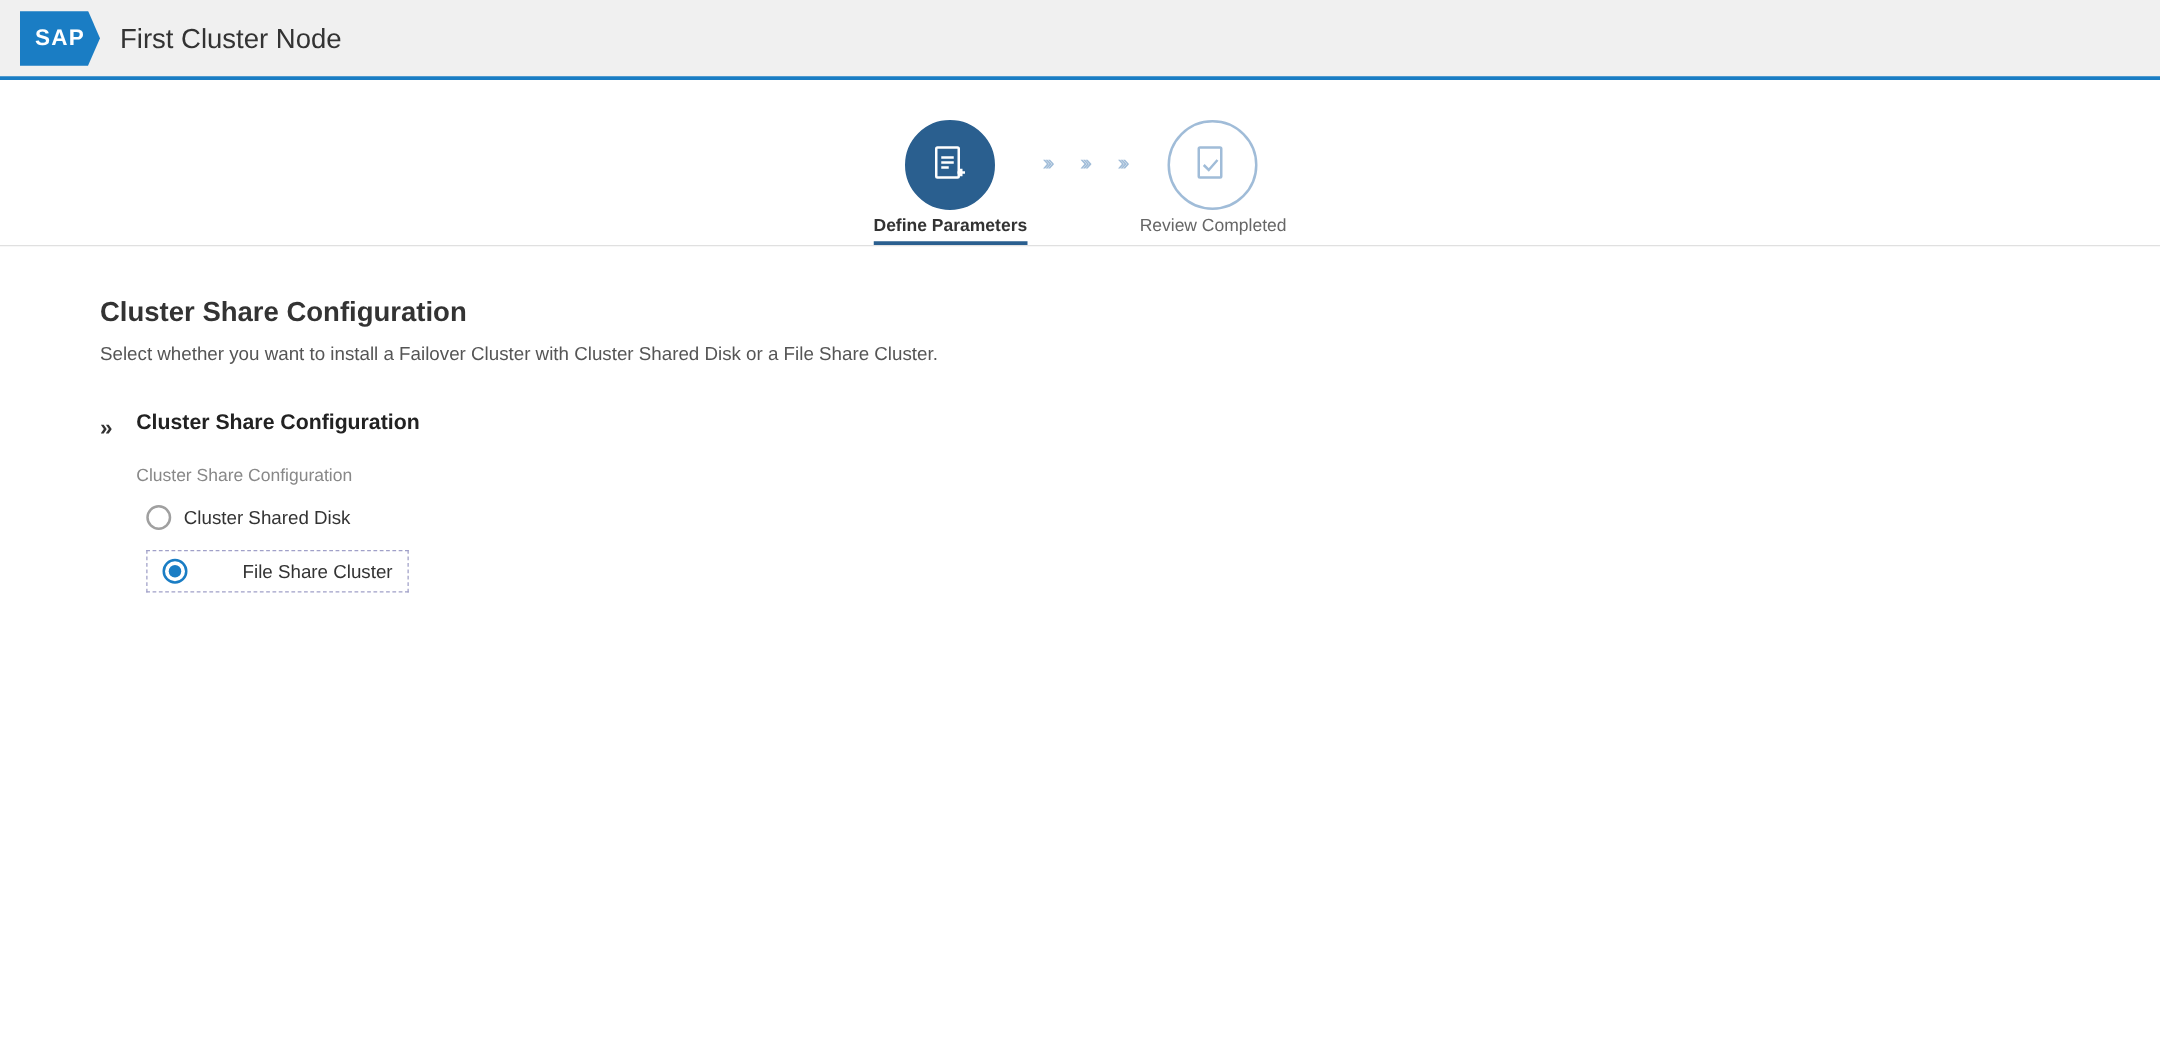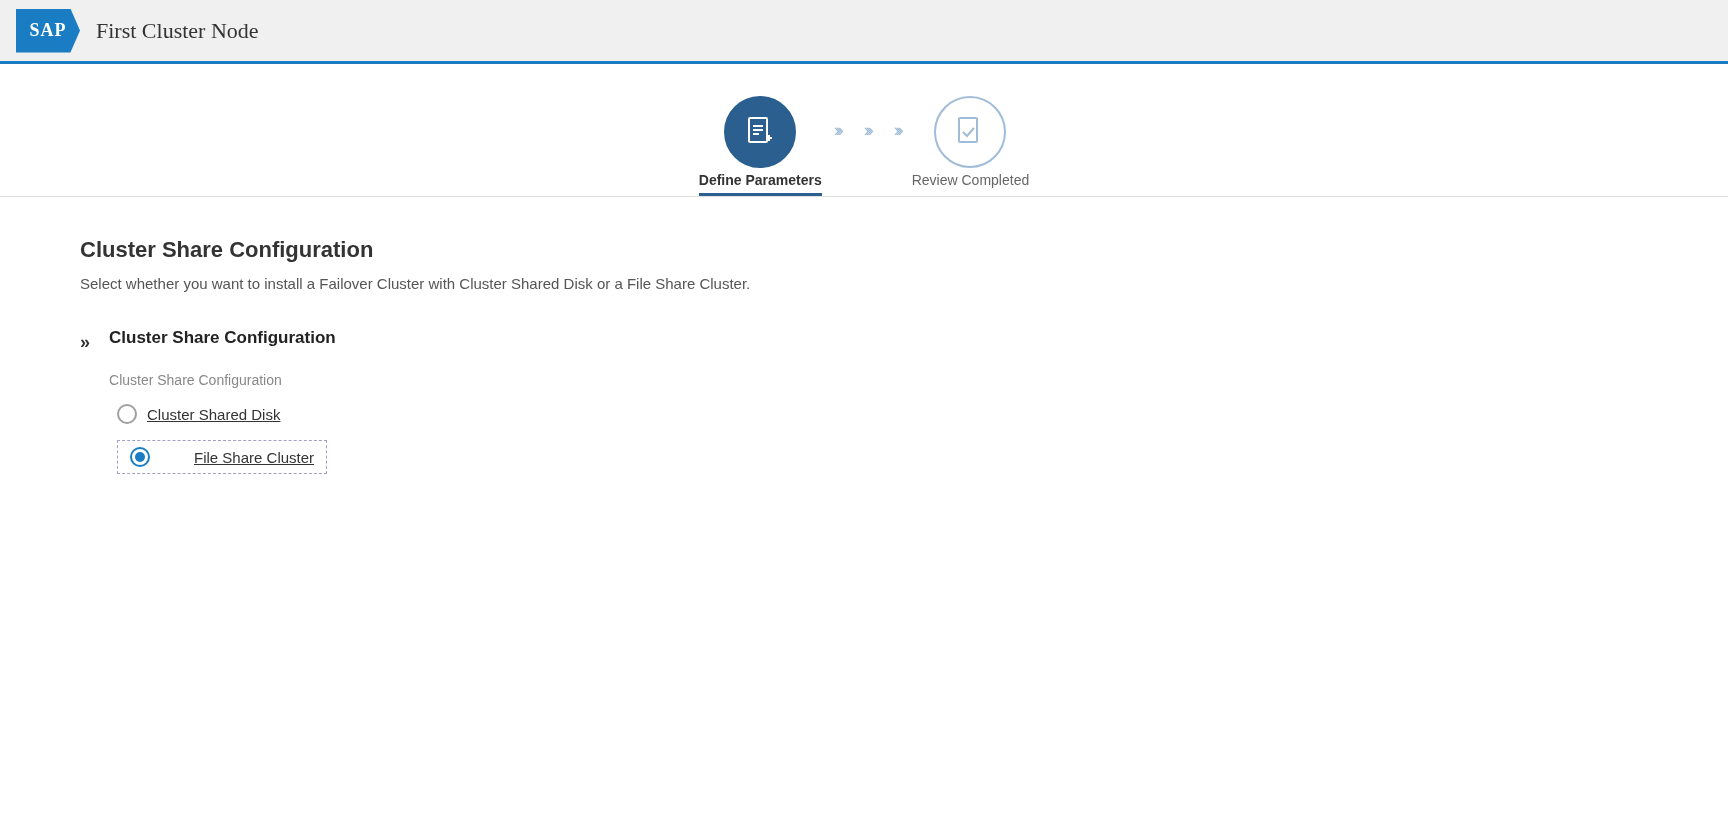--- a/index.html
+++ b/index.html
@@ -7,21 +7,20 @@
 
     
     .header {
       display: flex;
       align-items: center;
       background: #f0f0f0;
       border-bottom: 3px solid #1a7dc4;
       height: 64px;
       padding: 0 16px;
       gap: 16px;
-      font-family: Liberation Serif, serif;
     }
     .sap-logo {
       display: flex;
       align-items: center;
       justify-content: center;
       width: 64px;
       height: 44px;
       background: #1a7dc4;
       position: relative;
       clip-path: polygon(0 0, 85% 0, 100% 50%, 85% 100%, 0 100%);
@@ -154,21 +153,20 @@
       gap: 16px;
       margin-left: 8px;
     }
     .radio-item {
       display: flex;
       align-items: center;
       gap: 10px;
       font-size: 15px;
       color: #333;
       cursor: pointer;
-      text-decoration: underline;
     }
     .radio-item.selected {
       border: 1.5px dashed #a0a0c8;
       padding: 6px 12px;
       display: inline-flex;
       width: fit-content;
       gap: 44px;
     }
 
     .radio-outer {

